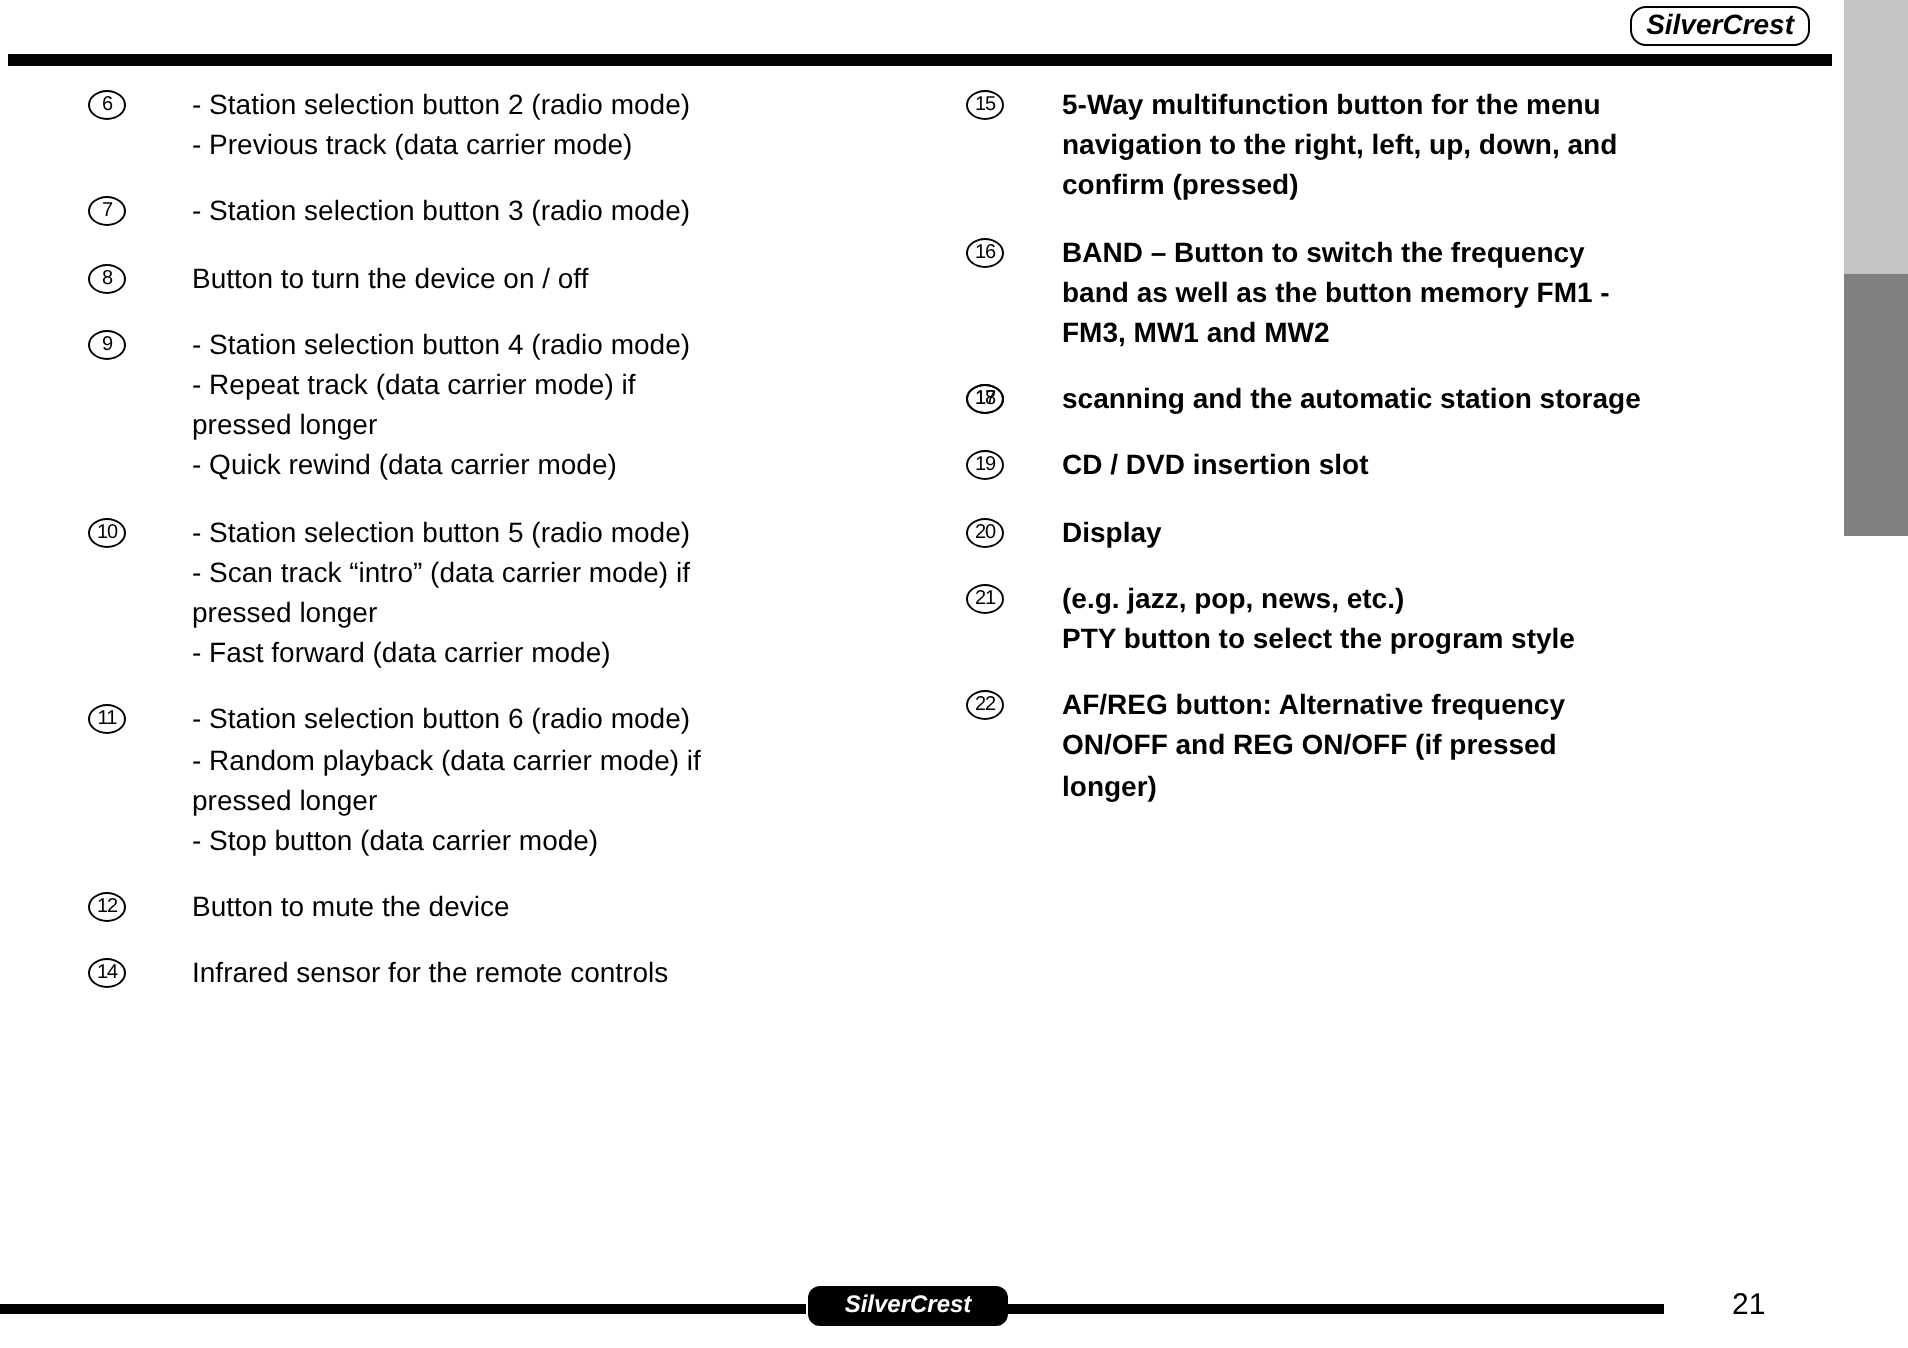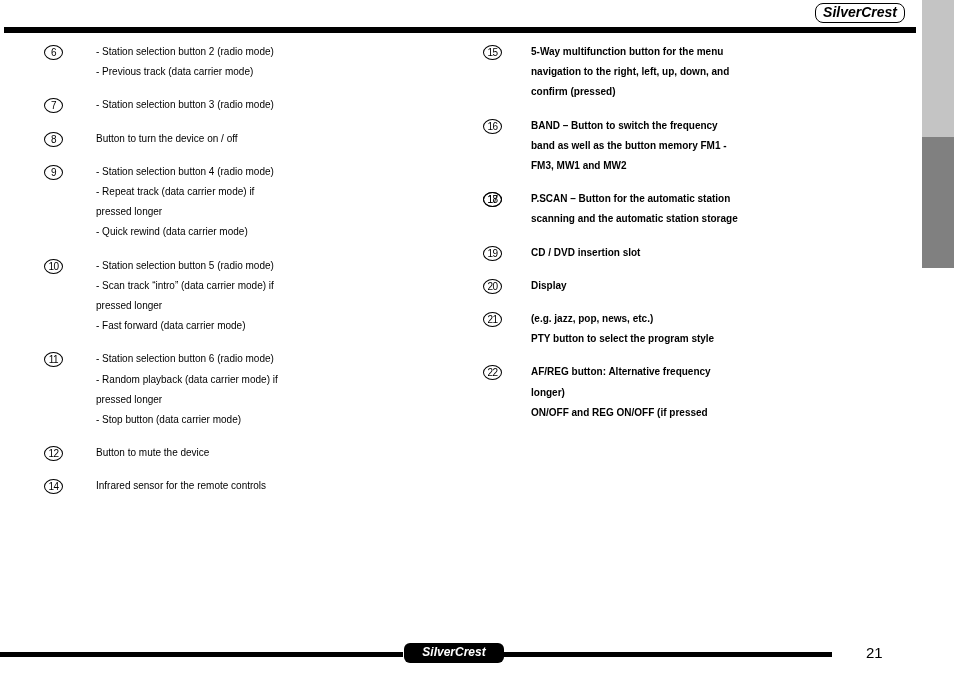--- a/index.html
+++ b/index.html
@@ -100,21 +100,21 @@
     border: 1.2px solid #000;
     border-radius: 50%;
     box-sizing: border-box;
     font-size: 10px;
     line-height: 13px;
     text-align: center;
     letter-spacing: -0.5px;
   }
   .item-body {
     margin-left: 52px;
-    font-size: 10px;
+    font-size: 14px;
     line-height: 20.2px;
   }
   .column-right .item-body {
     margin-left: 48px;
     font-weight: bold;
   }
   .item-line {
     white-space: pre-wrap;
   }
 
@@ -255,21 +255,20 @@
           <div class="item-line">band as well as the button memory FM1 -</div>
           <div class="item-line">FM3, MW1 and MW2</div>
         </div>
       </div>
       <div class="item">
         <div class="item-marker">17</div>
       </div>
       <div class="item">
         <div class="item-marker">18</div>
         <div class="item-body">
-          <div class="item-line">P.SCAN – Button for the automatic station</div>
           <div class="item-line">scanning and the automatic station storage</div>
         </div>
       </div>
       <div class="item">
         <div class="item-marker">19</div>
         <div class="item-body">
           <div class="item-line">CD / DVD insertion slot</div>
         </div>
       </div>
       <div class="item">
@@ -282,22 +281,22 @@
         <div class="item-marker">21</div>
         <div class="item-body">
           <div class="item-line">(e.g. jazz, pop, news, etc.)</div>
           <div class="item-line">PTY button to select the program style</div>
         </div>
       </div>
       <div class="item">
         <div class="item-marker">22</div>
         <div class="item-body">
           <div class="item-line">AF/REG button: Alternative frequency</div>
+          <div class="item-line">ON/OFF and REG ON/OFF (if pressed</div>
           <div class="item-line">longer)</div>
-          <div class="item-line">ON/OFF and REG ON/OFF (if pressed</div>
         </div>
       </div>
     </div>
 </div>
 
 <div class="footer">
   <div class="footer-rule-left"></div>
   <div class="footer-logo">SilverCrest</div>
   <div class="footer-rule-right"></div>
   <div class="footer-page-number">21</div>

